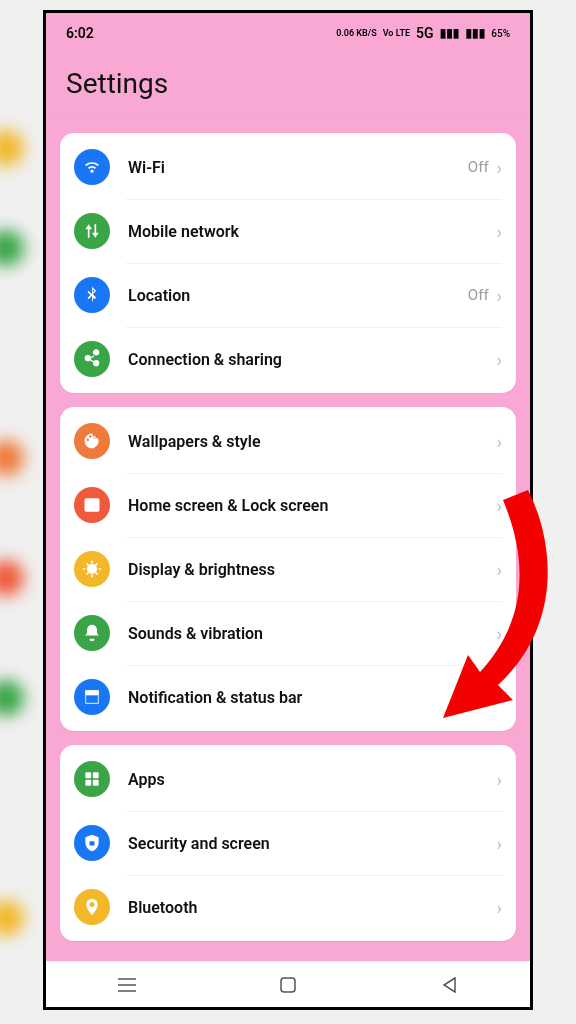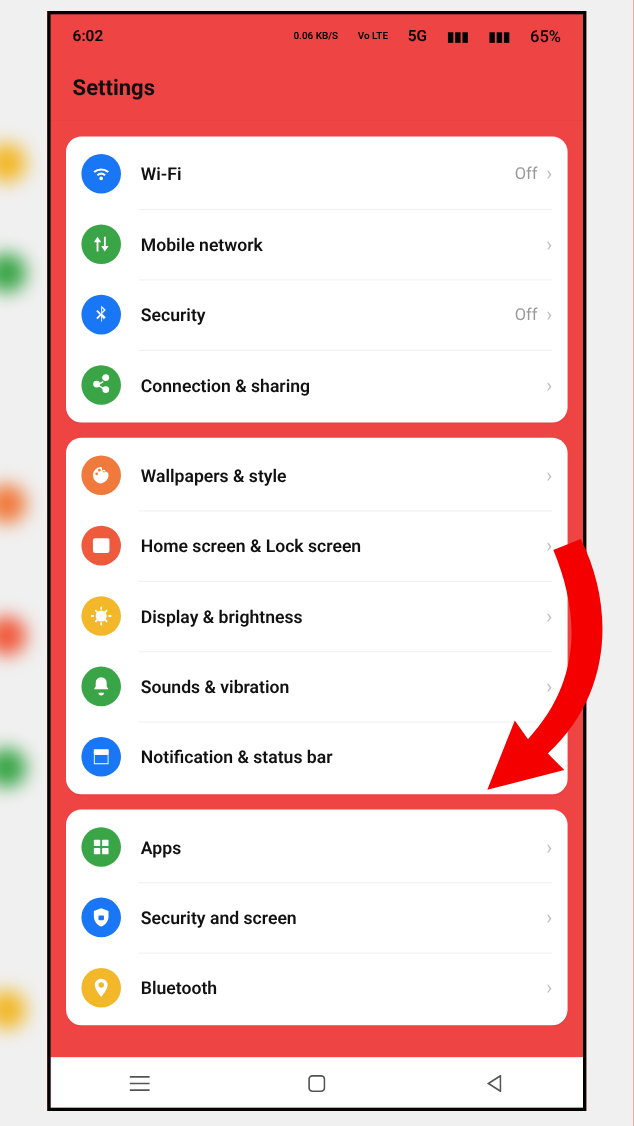--- a/index.html
+++ b/index.html
@@ -9,51 +9,51 @@
       background: #f0f0f0;
       font-family: -apple-system, BlinkMacSystemFont, 'Segoe UI', Roboto, sans-serif;
       position: relative;
       display: flex;
       justify-content: center;
       align-items: flex-start;
     }
     .phone-frame {
       width: 490px;
       height: 1000px;
-      background: #ef4444;
+      background: #f9a8d4;
       border: 3px solid #000;
       margin-top: 10px;
       position: relative;
       overflow: hidden;
     }
     .status-bar {
       height: 40px;
       display: flex;
       align-items: center;
       justify-content: space-between;
       padding: 0 20px;
       font-size: 14px;
       font-weight: 600;
       color: #000;
     }
     .status-right {
       display: flex;
       align-items: center;
-      gap: 18px;
+      gap: 6px;
       font-size: 11px;
     }
     .status-right .signal { font-size: 12px; }
-    .status-right .battery-text { font-size: 15px; font-weight: 500; }
+    .status-right .battery-text { font-size: 10px; font-weight: 500; }
     .header {
       padding: 14px 20px 18px 20px;
       border-bottom: 1px solid rgba(0,0,0,0.02);
     }
     .header-title {
-      font-size: 20px;
-      font-weight: 700;
+      font-size: 28px;
+      font-weight: 400;
       color: #111;
     }
     .content {
       padding: 0 14px;
       overflow-y: auto;
       height: calc(100% - 100px);
     }
     .group {
       background: #fff;
       border-radius: 14px;
@@ -193,21 +193,21 @@
         </div>
         <span class="row-label">Mobile network</span>
         <span class="chevron">›</span>
       </div>
       <div class="row">
         <div class="icon-circle" style="background:#1976f5">
           <svg viewBox="0 0 24 24">
               <path d="M12 2l5 5-4 4 4 4-5 5V13l-4 4-1.4-1.4L10.2 12 6.6 8.4 8 7l4 4V2zm1 3v4l2-2zm0 10v4l2-2z"></path>
             </svg>
         </div>
-        <span class="row-label">Security</span>
+        <span class="row-label">Location</span>
         <span class="row-value">Off</span>
         <span class="chevron">›</span>
       </div>
       <div class="row">
         <div class="icon-circle" style="background:#3aa547">
           <svg viewBox="0 0 24 24">
               <path d="M17 7a3 3 0 10-2.83-4H14a3 3 0 003 4zM7 14a3 3 0 100-6 3 3 0 000 6zm10 6a3 3 0 100-6 3 3 0 000 6zM8.8 12.5l5.4 3.1M8.8 11.5l5.4-3.1" stroke="#fff" stroke-width="1.5" fill="#fff"></path>
             </svg>
         </div>
         <span class="row-label">Connection &amp; sharing</span>

